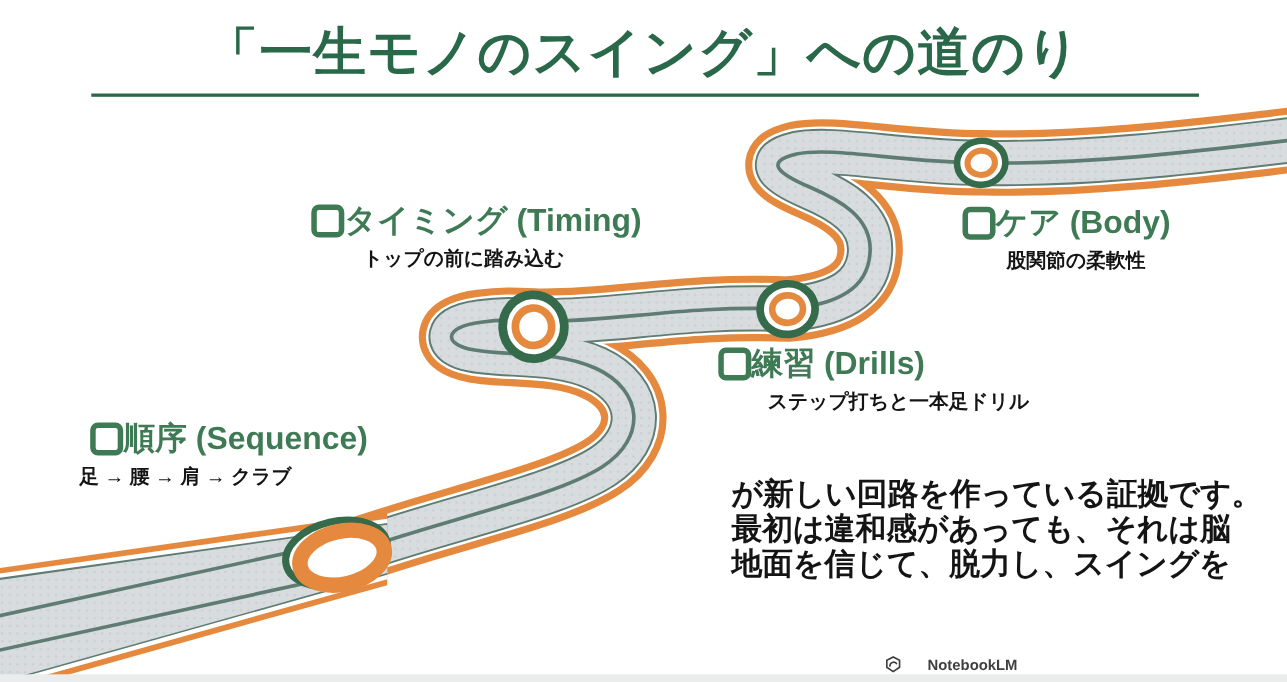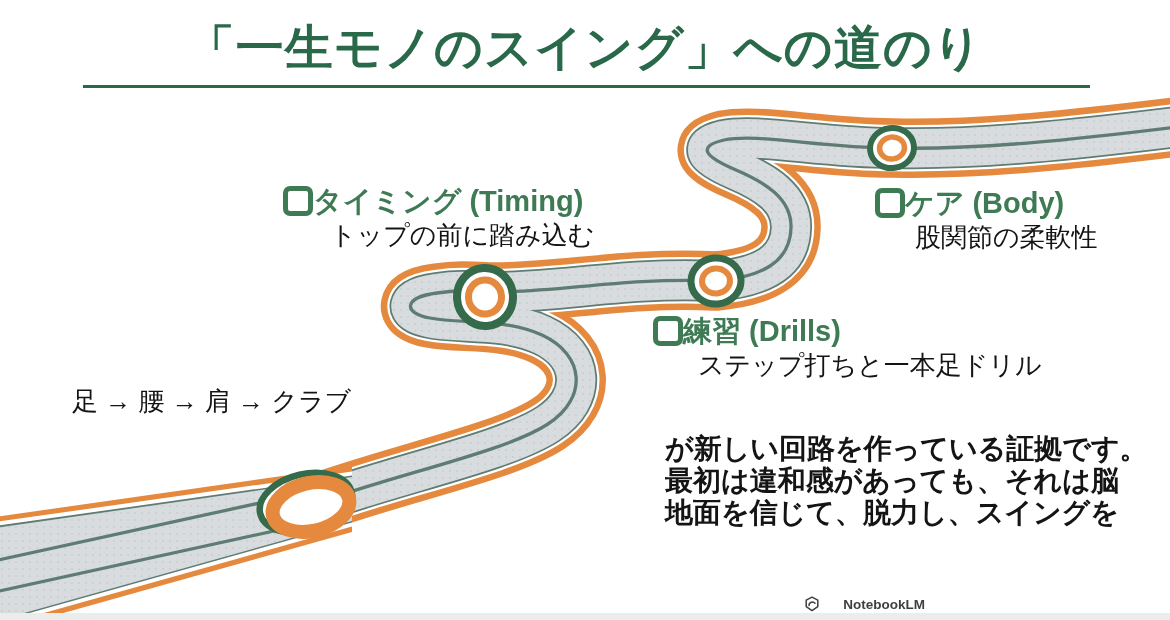--- a/index.html
+++ b/index.html
@@ -20,21 +20,21 @@
     background:#2a684a;
   }
   .block{position:absolute;}
   .block .hdr{display:flex;align-items:center;white-space:nowrap;}
   .checkbox{
     width:30px;height:30px;box-sizing:border-box;flex:0 0 auto;
     border:5px solid #3e7b54;border-radius:7px;background:#ffffff;
   }
   .mlabel{font-size:29px;font-weight:800;color:#3e7b54;line-height:32px;}
   .msub{
-    font-size:26px;font-weight:400;color:#141414;line-height:30px;
+    font-size:18px;font-weight:700;color:#141414;line-height:30px;
     margin-top:3px;white-space:nowrap;
   }
   .note{position:absolute;left:665px;top:433px;}
   .note div{
     font-size:28px;font-weight:800;color:#141414;line-height:32px;
     white-space:nowrap;
   }
   .bottom-strip{
     position:absolute;left:0;bottom:0;width:1170px;height:7px;
     background:#eaedec;
@@ -90,20 +90,24 @@
     <g transform="translate(892,148) rotate(-8)">
       <ellipse cx="0" cy="0" rx="22" ry="20" fill="#ffffff" stroke="#356b4b" stroke-width="6"></ellipse>
       <ellipse cx="0" cy="0" rx="12.5" ry="11" fill="#ffffff" stroke="#e5893e" stroke-width="5.5"></ellipse>
     </g>
   </svg>
 
   <div class="title">「一生モノのスイング」への道のり</div>
   <div class="title-underline"></div>
 
   <div class="block" style="left:82px;top:383px;">
+    <div class="hdr">
+      <span class="checkbox"></span>
+      <span class="mlabel">順序 (Sequence)</span>
+    </div>
     <div class="msub" style="margin-left:-10px;">足 → 腰 → 肩 → クラブ</div>
   </div>
 
   <div class="block" style="left:283px;top:185px;">
     <div class="hdr">
       <span class="checkbox"></span>
       <span class="mlabel">タイミング (Timing)</span>
     </div>
     <div class="msub" style="margin-left:47px;">トップの前に踏み込む</div>
   </div>

